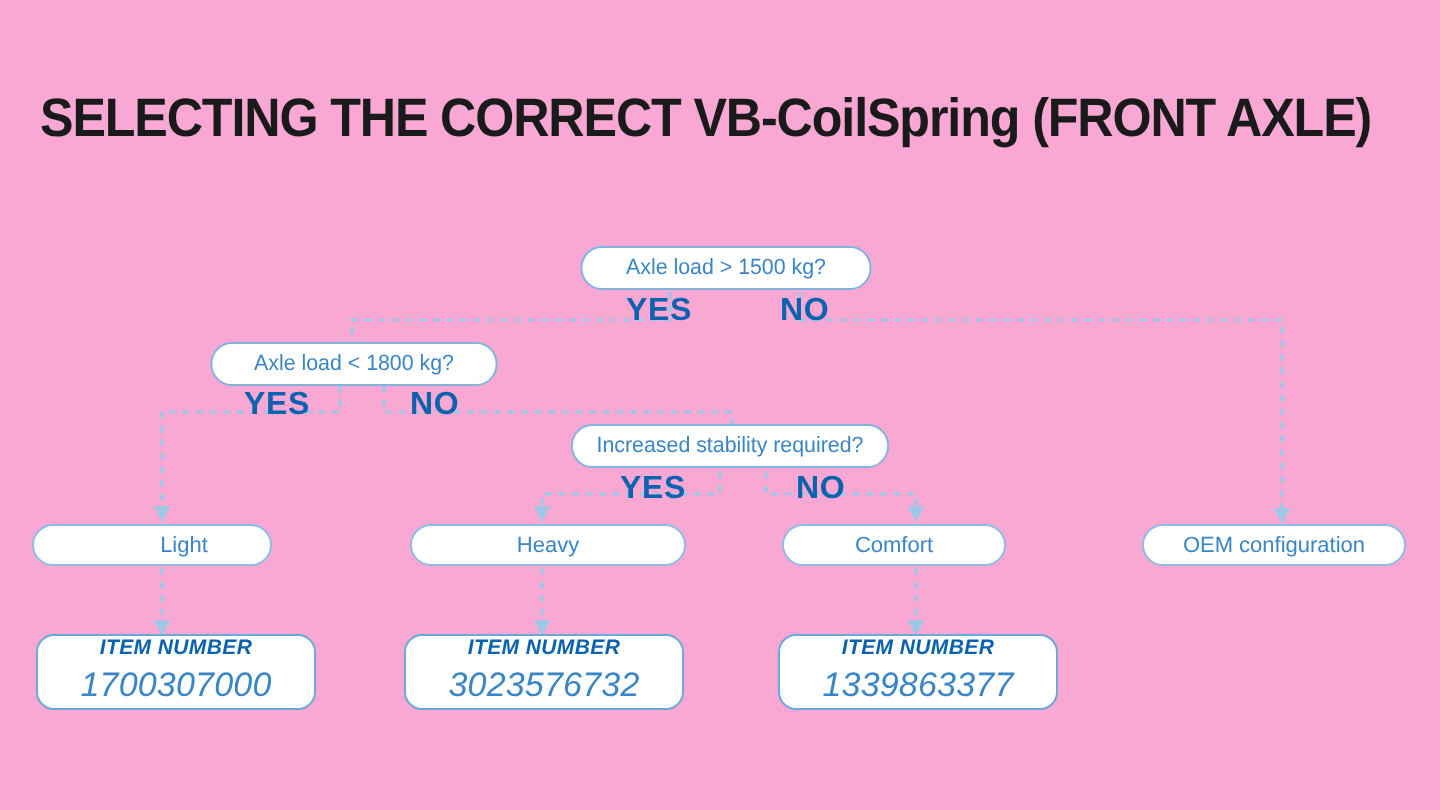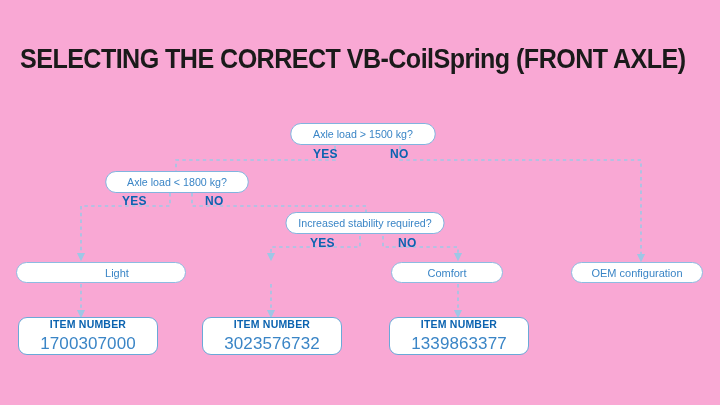--- a/index.html
+++ b/index.html
@@ -63,37 +63,38 @@
     border-radius: 999px;
     height: 21px;
     font-size: 11px;
     color: #3a85c6;
     border-color: #8cbce2;
   }
   .item-box {
     border-radius: 9px;
     border: 1.4px solid #6aa9d8;
     flex-direction: column;
-    justify-content: space-between;
+    justify-content: flex-start;
     gap: 3px;
+    font-style: italic;
   }
   .item-label {
     font-size: 10.5px;
     font-weight: bold;
     color: #0b63b0;
     letter-spacing: 0.2px;
   }
   .item-value {
     font-size: 17px;
     color: #3a85c6;
     letter-spacing: 0.1px;
   }
   .branch-label {
     position: absolute;
-    font-size: 12px;
+    font-size: 16px;
     font-weight: bold;
     color: #0b63b0;
     letter-spacing: 0.3px;
     white-space: nowrap;
   }
 </style>
 </head>
 <body>
 
 <div id="page">
@@ -131,21 +132,22 @@
   <div class="branch-label" style="left:390px; top:147px;">NO</div>
 
   <div class="node decision" style="left:103px; top:171px; width:148px;">Axle load &lt; 1800 kg?</div>
   <div class="branch-label" style="left:122px; top:194px;">YES</div>
   <div class="branch-label" style="left:205px; top:194px;">NO</div>
 
   <div class="node decision" style="left:283px; top:212px; width:164px;">Increased stability required?</div>
   <div class="branch-label" style="left:310px; top:236px;">YES</div>
   <div class="branch-label" style="left:398px; top:236px;">NO</div>
 
-  <div class="node result" style="left:16px; top:262px; width:170px;padding-left:32px;">Light</div>
+  <div class="node result" style="left:16px; top:262px; width:120px;padding-left:32px;">Light</div>
+  <div class="node result" style="left:205px; top:262px; width:138px;">Heavy</div>
   <div class="node result" style="left:391px; top:262px; width:112px;">Comfort</div>
   <div class="node result" style="left:571px; top:262px; width:132px;">OEM configuration</div>
 
   <div class="node item-box" style="left:18px; top:317px; width:140px; height:38px;">
     <span class="item-label">ITEM NUMBER</span>
     <span class="item-value">1700307000</span>
   </div>
   <div class="node item-box" style="left:202px; top:317px; width:140px; height:38px;">
     <span class="item-label">ITEM NUMBER</span>
     <span class="item-value">3023576732</span>

